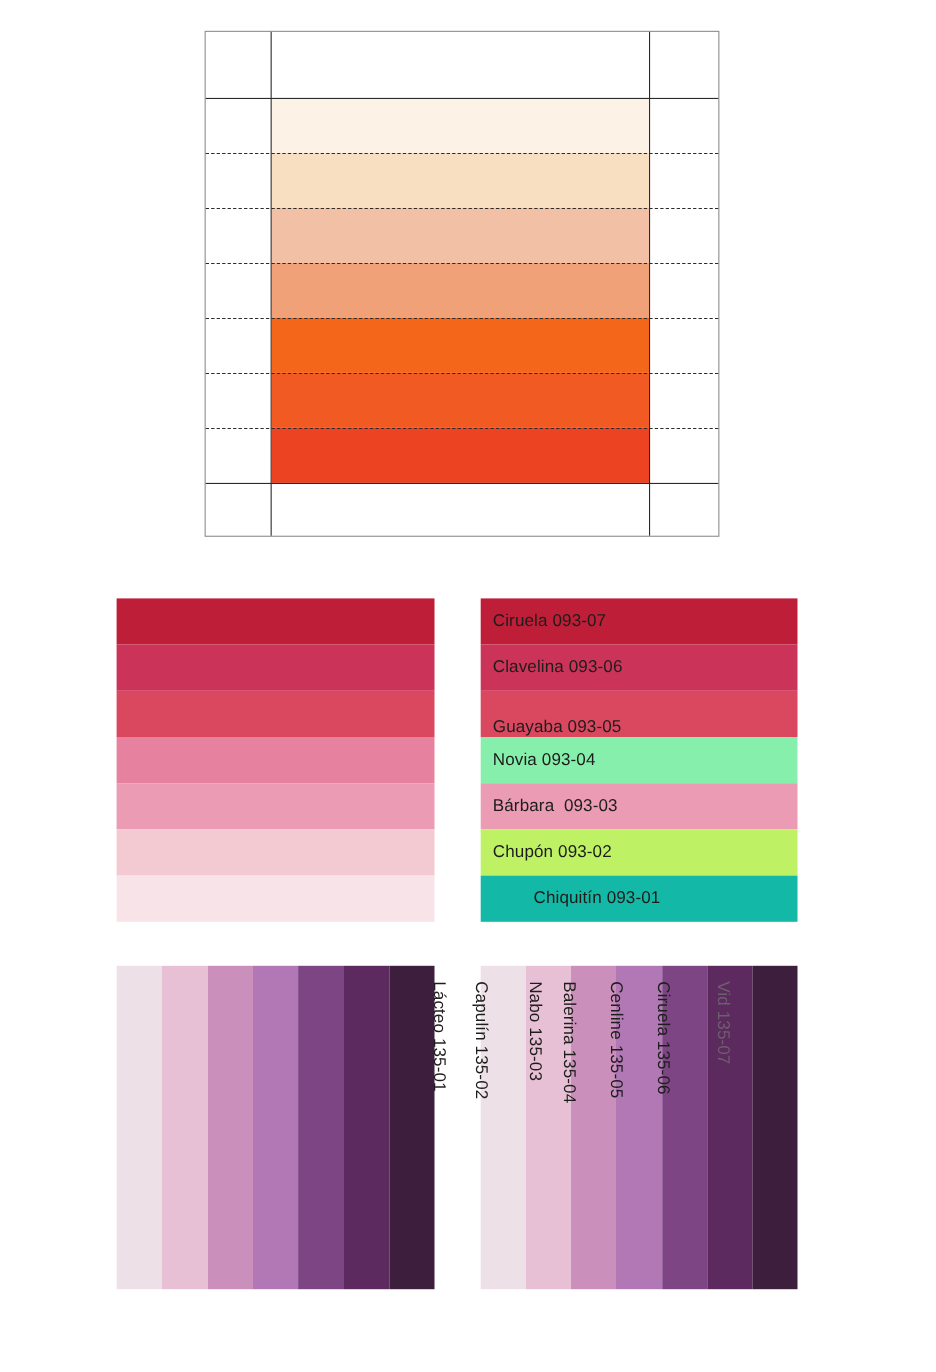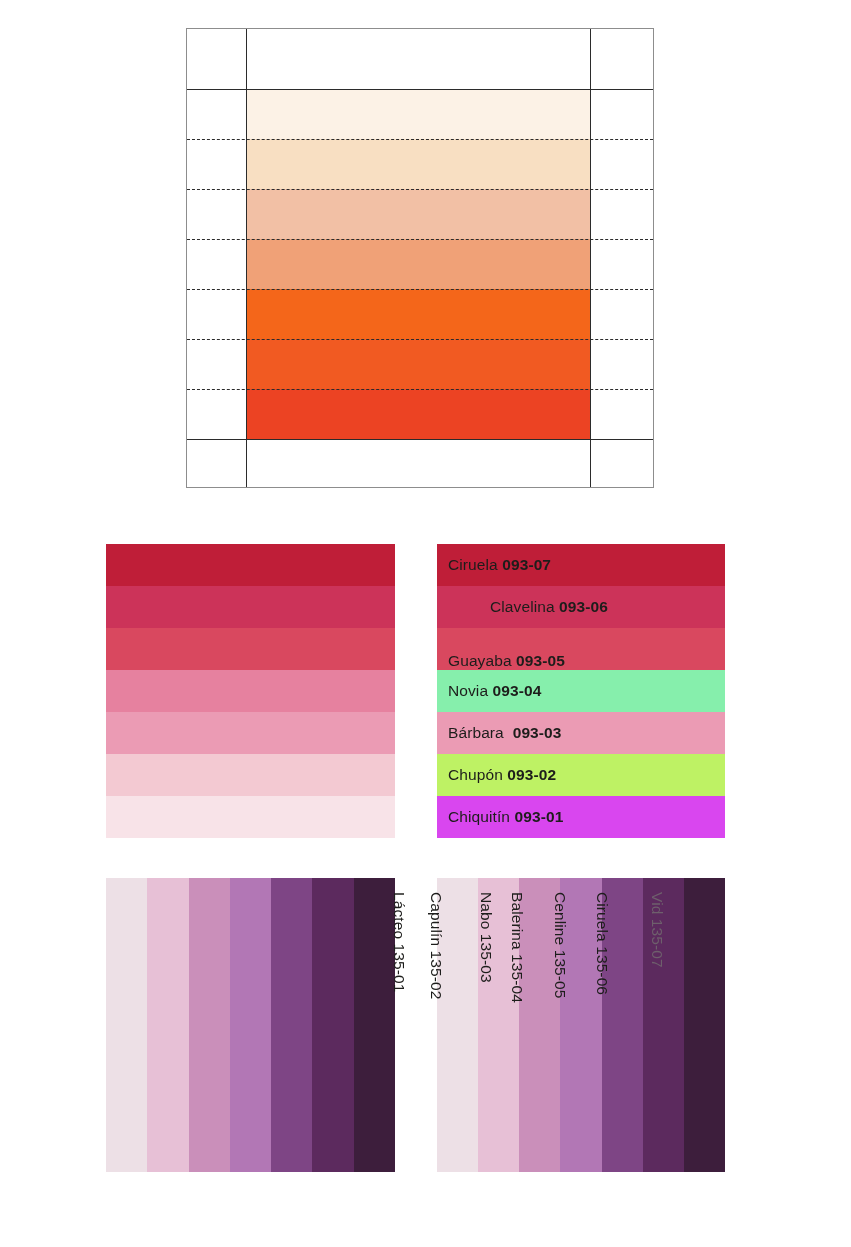--- a/index.html
+++ b/index.html
@@ -83,21 +83,21 @@
     align-items: center;
   }
   .pink-row-label {
     padding-left: 11px;
     font-size: 15.5px;
     color: #1d1d1b;
     letter-spacing: 0.1px;
     white-space: pre;
   }
   .pink-row-label .code {
-    font-weight: bold;
+    font-weight: normal;
   }
 
   
   #purple-swatch-plain {
     position: absolute;
     left: 106px;
     top: 878px;
     width: 289px;
     height: 294px;
     display: flex;
@@ -162,36 +162,36 @@
   <div class="pink-row" style="background: rgb(230, 129, 159);"></div>
   <div class="pink-row" style="background: rgb(235, 155, 180);"></div>
   <div class="pink-row" style="background: rgb(243, 201, 210);"></div>
   <div class="pink-row" style="background: rgb(248, 227, 232);"></div>
 </div>
 
 <div id="pink-swatch-labeled">
   <div class="pink-row" style="background: rgb(191, 30, 56);">
     <span class="pink-row-label"><span>Ciruela </span><span class="code">093-07</span></span>
   </div>
-  <div class="pink-row" style="background: rgb(204, 51, 89); padding-left: 42px;">
+  <div class="pink-row" style="background: rgb(204, 51, 89);">
     <span class="pink-row-label"><span>Clavelina </span><span class="code">093-06</span></span>
   </div>
   <div class="pink-row" style="background: rgb(217, 72, 95); align-items: flex-end;">
     <span class="pink-row-label"><span>Guayaba </span><span class="code">093-05</span></span>
   </div>
   <div class="pink-row" style="background: #86efac;">
     <span class="pink-row-label"><span>Novia </span><span class="code">093-04</span></span>
   </div>
   <div class="pink-row" style="background: rgb(235, 155, 180);">
     <span class="pink-row-label"><span>Bárbara  </span><span class="code">093-03</span></span>
   </div>
   <div class="pink-row" style="background: #bef264;">
     <span class="pink-row-label"><span>Chupón </span><span class="code">093-02</span></span>
   </div>
-  <div class="pink-row" style="background: #d946ef;">
+  <div class="pink-row" style="background: #14b8a6; padding-left: 37px;">
     <span class="pink-row-label"><span>Chiquitín </span><span class="code">093-01</span></span>
   </div>
 </div>
 
 <div id="purple-swatch-plain">
   <div class="purple-col" style="background: rgb(237, 224, 230);"></div>
   <div class="purple-col" style="background: rgb(231, 192, 214);"></div>
   <div class="purple-col" style="background: rgb(202, 143, 186);"></div>
   <div class="purple-col" style="background: rgb(178, 119, 181);"></div>
   <div class="purple-col" style="background: rgb(126, 69, 133);"></div>

